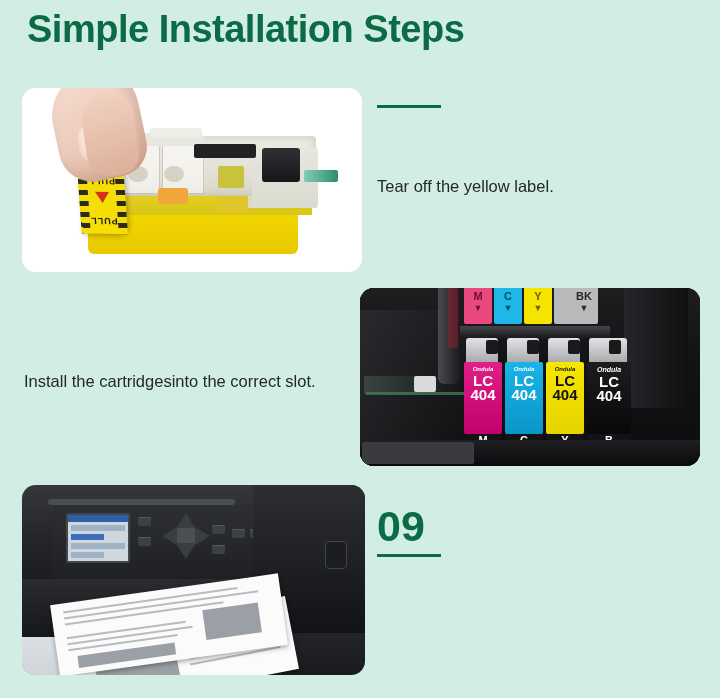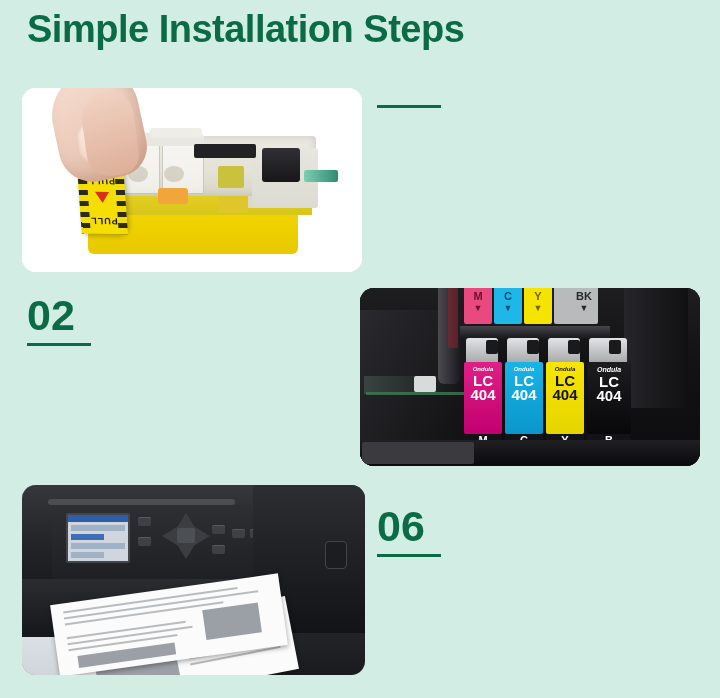--- a/index.html
+++ b/index.html
@@ -430,25 +430,23 @@
       <div class="finger">
         <div class="nail"></div>
       </div>
       <div class="thumb"></div>
     </div>
   </div>
 
   <div class="step-num" id="num1">
     <span class="rule"></span>
   </div>
-
-  <div class="step-num" id="num2">
-    <span>02</span>
-    <span class="rule"></span>
-  </div>
+  <div class="step-desc" id="desc1">Tear off the yellow label.</div>
+
+  <div class="step-desc" id="desc2">Install the cartridgesinto the correct slot.</div>
 
   <div class="photo" id="photo2">
     <div class="p2">
       <div class="darkbody"></div>
       <div class="leftwell"></div>
       <div class="railshadow"></div>
       <div class="greenline"></div>
       <div class="whiteclip"></div>
       <div class="armv"></div>
       <div class="redstrip"></div>
@@ -601,17 +599,17 @@
         <div class="pimg" style="left:150px;top:26px;width:56px;height:30px;"></div>
         <div class="pl" style="left:12px;top:34px;width:120px;"></div>
         <div class="pl" style="left:12px;top:40px;width:126px;"></div>
         <div class="pl" style="left:12px;top:46px;width:110px;"></div>
         <div class="pimg" style="left:20px;top:54px;width:98px;height:12px;"></div>
       </div>
     </div>
   </div>
 
   <div class="step-num" id="num3">
-    <span>06</span>
+    <span>09</span>
     <span class="rule"></span>
   </div>
 
 </div>
 
 </body></html>

